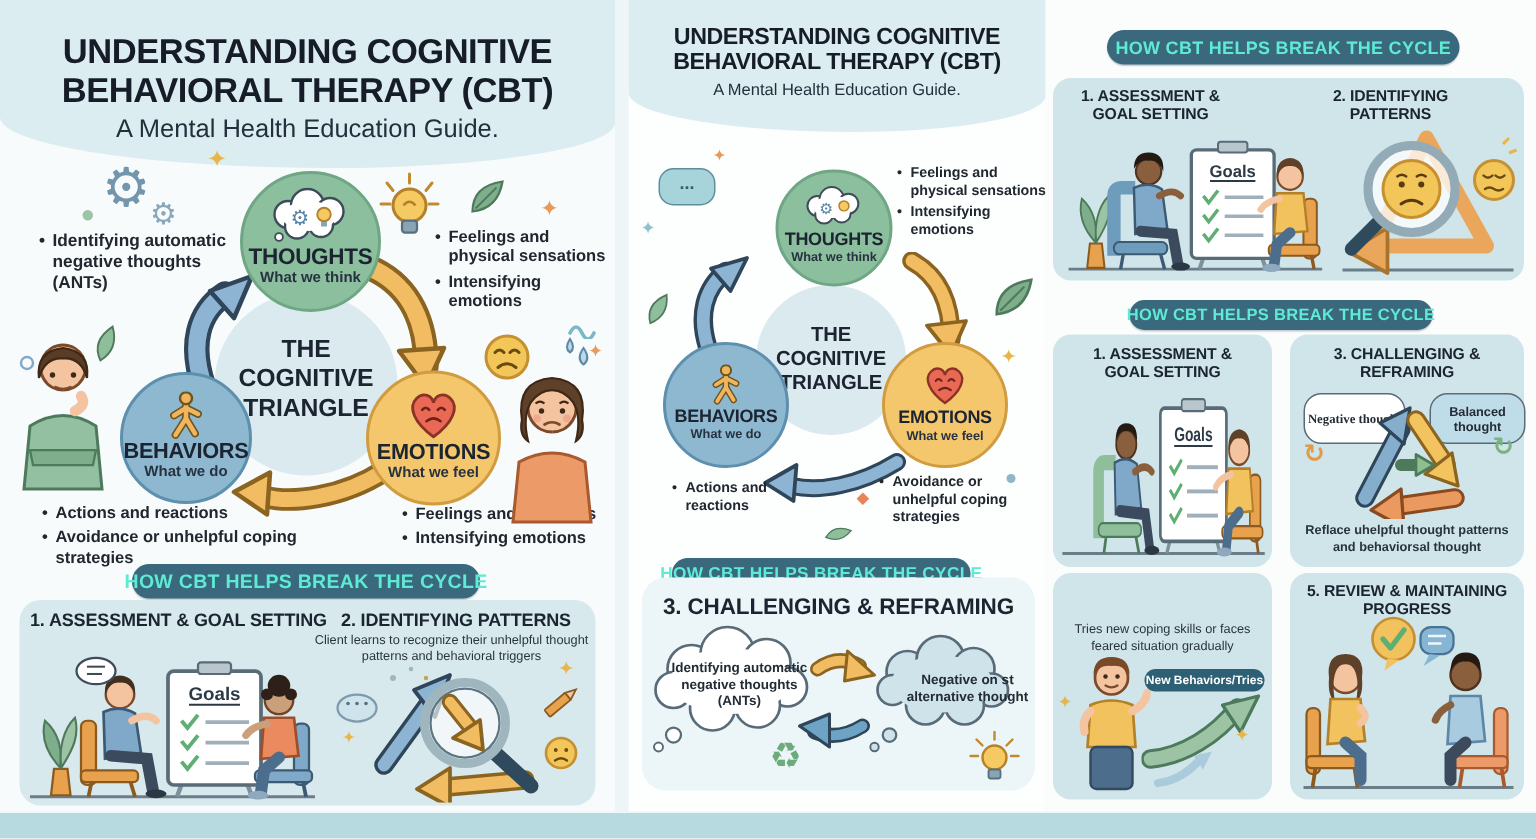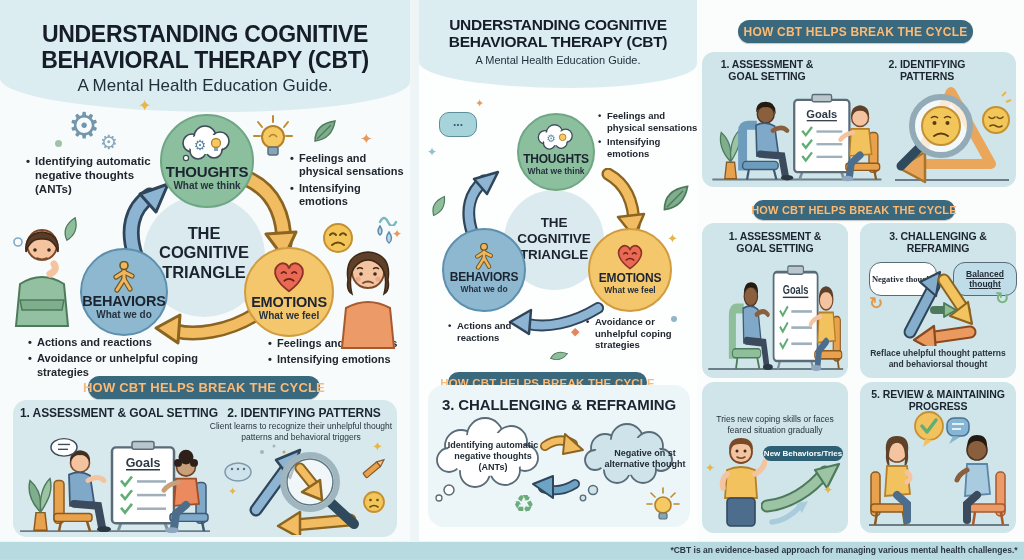--- a/index.html
+++ b/index.html
@@ -4,21 +4,21 @@
 <style>
   html,body{margin:0;padding:0;background:#e8eef0;}
   #stage{position:relative;width:1024px;height:559px;background:#eef5f6;overflow:hidden;
          font-family:"Liberation Sans",sans-serif;color:#1d2531;}
   .abs{position:absolute;}
   .panel{position:absolute;top:0;height:541px;}
   .hdr{position:absolute;left:0;top:0;width:100%;background:#dcedf1;
        border-radius:0 0 46% 54% / 0 0 30px 34px;}
   .title{position:absolute;text-align:center;font-weight:bold;color:#161c28;line-height:1.12;letter-spacing:-0.3px;}
   .subtitle{position:absolute;text-align:center;color:#23303c;}
-  .banner{position:absolute;background:#3a687d;color:#fdba74;border-radius:999px;
+  .banner{position:absolute;background:#3a687d;color:#5eead4;border-radius:999px;
           display:flex;align-items:center;justify-content:center;font-weight:bold;
           letter-spacing:.2px;white-space:nowrap;box-shadow:0 1px 1px rgba(20,40,50,.25);}
   .circle{position:absolute;border-radius:50%;display:flex;flex-direction:column;align-items:center;justify-content:center;text-align:center;}
   .nlabel{font-weight:bold;letter-spacing:-.2px;color:#1b2430;}
   .nsub{font-weight:bold;color:#273240;}
   .bul{position:absolute;font-weight:bold;line-height:1.22;color:#20272f;}
   .bul > div{position:relative;padding-left:9px;margin-bottom:3px;}
   .bul > div::before{content:"•";position:absolute;left:0;}
   .card{position:absolute;border-radius:14px;}
   .ct{position:absolute;font-weight:bold;text-align:center;line-height:1.18;letter-spacing:-.1px;color:#1b2430;}
@@ -586,21 +586,21 @@
         <ellipse cx="158" cy="109" rx="7" ry="3" fill="#8fa8bd"></ellipse>
       </g>
     </svg>
 
     <div class="card" style="left:163px;top:223px;width:156px;height:155px;background:#cfe5ea;border-radius:12px;"></div>
     <div class="ct" style="left:175px;top:230px;width:132px;font-size:10.5px;">3. CHALLENGING &amp; REFRAMING</div>
     <div class="abs" style="left:172px;top:262px;width:66px;height:32px;background:#fff;border:1.5px solid #5a6b78;border-radius:12px;display:flex;align-items:center;justify-content:center;font-family:Liberation Serif, serif;">
       <span class="cloudtxt" style="position:static;font-size:8.5px;">Negative thought</span>
     </div>
     <div class="abs" style="left:256px;top:262px;width:62px;height:32px;background:#bfdde8;border:1.5px solid #5a6b78;border-radius:12px;display:flex;align-items:center;justify-content:center;">
-      <span class="cloudtxt" style="position:static;font-size:8.5px;text-decoration:underline;">Balanced thought</span>
+      <span class="cloudtxt" style="position:static;font-size:8.5px;">Balanced thought</span>
     </div>
     <svg class="abs" style="left:193px;top:268px;" width="100" height="78" viewBox="0 0 100 78">
       <path d="M20 64 L44 18" fill="none" stroke="#2f4559" stroke-width="13" stroke-linecap="round"></path>
       <path d="M20 64 L44 18" fill="none" stroke="#85aecd" stroke-width="9" stroke-linecap="round"></path>
       <polygon points="50,4 30,14 46,28" fill="#85aecd" stroke="#2f4559" stroke-width="2.2" stroke-linejoin="round"></polygon>
       <path d="M54 12 L74 42" fill="none" stroke="#8a6420" stroke-width="13" stroke-linecap="round"></path>
       <path d="M54 12 L74 42" fill="none" stroke="#f2c35e" stroke-width="9" stroke-linecap="round"></path>
       <polygon points="82,56 60,48 78,34" fill="#f2c35e" stroke="#8a6420" stroke-width="2.2" stroke-linejoin="round"></polygon>
       <path d="M80 64 L38 70" fill="none" stroke="#8a4a20" stroke-width="13" stroke-linecap="round"></path>
       <path d="M80 64 L38 70" fill="none" stroke="#ea9a5e" stroke-width="9" stroke-linecap="round"></path>
@@ -672,15 +672,14 @@
         <circle cx="114" cy="40" r="10" fill="#8a5f3d" stroke="#4e3320" stroke-width="1.6"></circle>
         <path d="M104 38 Q104 25 114 25 Q125 25 124 38 Q120 30 114 31 Q107 30 104 38Z" fill="#241a12"></path>
         <path d="M104 54 L124 54 L127 84 L102 86 Z" fill="#a9cbe0" stroke="#5d87a8" stroke-width="1.8"></path>
         <path d="M104 60 Q96 64 94 70" fill="none" stroke="#8a5f3d" stroke-width="5" stroke-linecap="round"></path>
         <path d="M114 85 L104 94 L104 110" fill="none" stroke="#3c4a5e" stroke-width="8" stroke-linecap="round"></path>
       </g>
     </svg>
   </div>
 
   <div class="strip"></div>
-  <div class="footer" style="left:668px;top:545px;width:352px;font-size:8.5px;">*CBT is an evidence-based approach for managing various mental health challenges.*</div>
 
 </div>
 
 </body></html>

